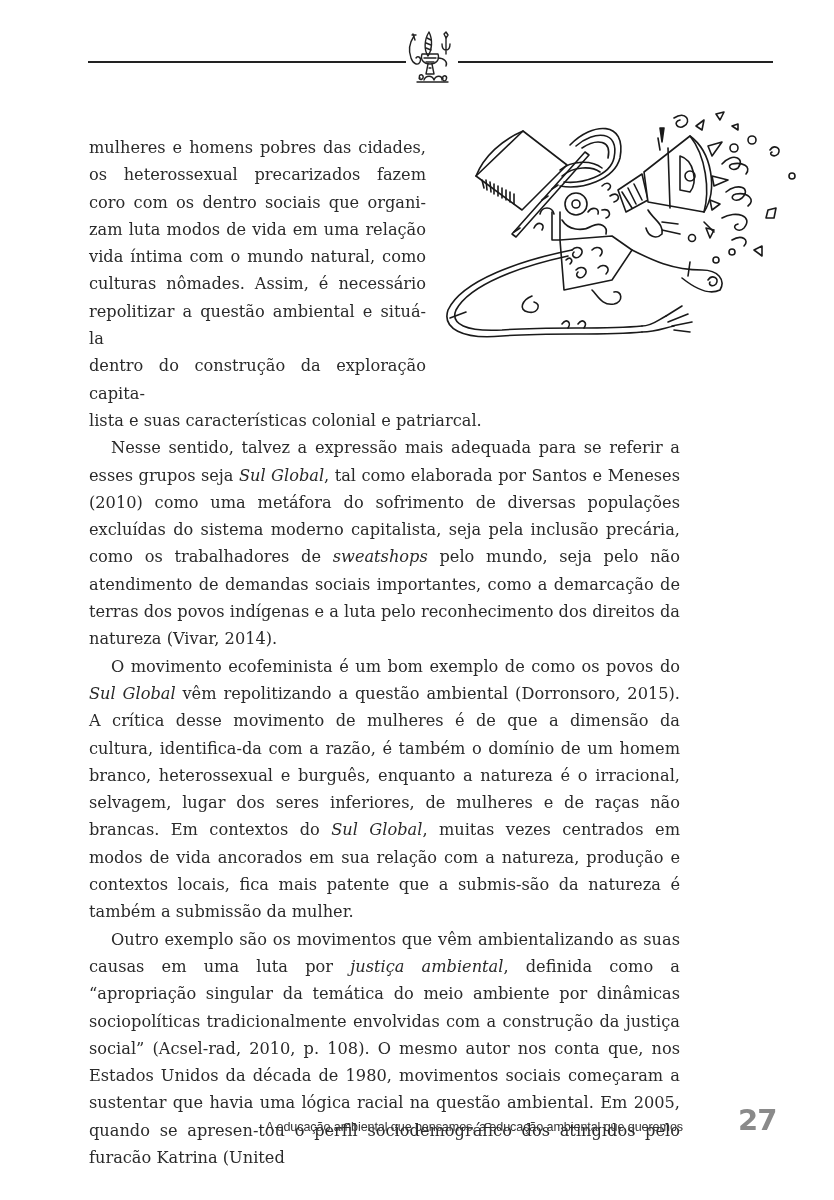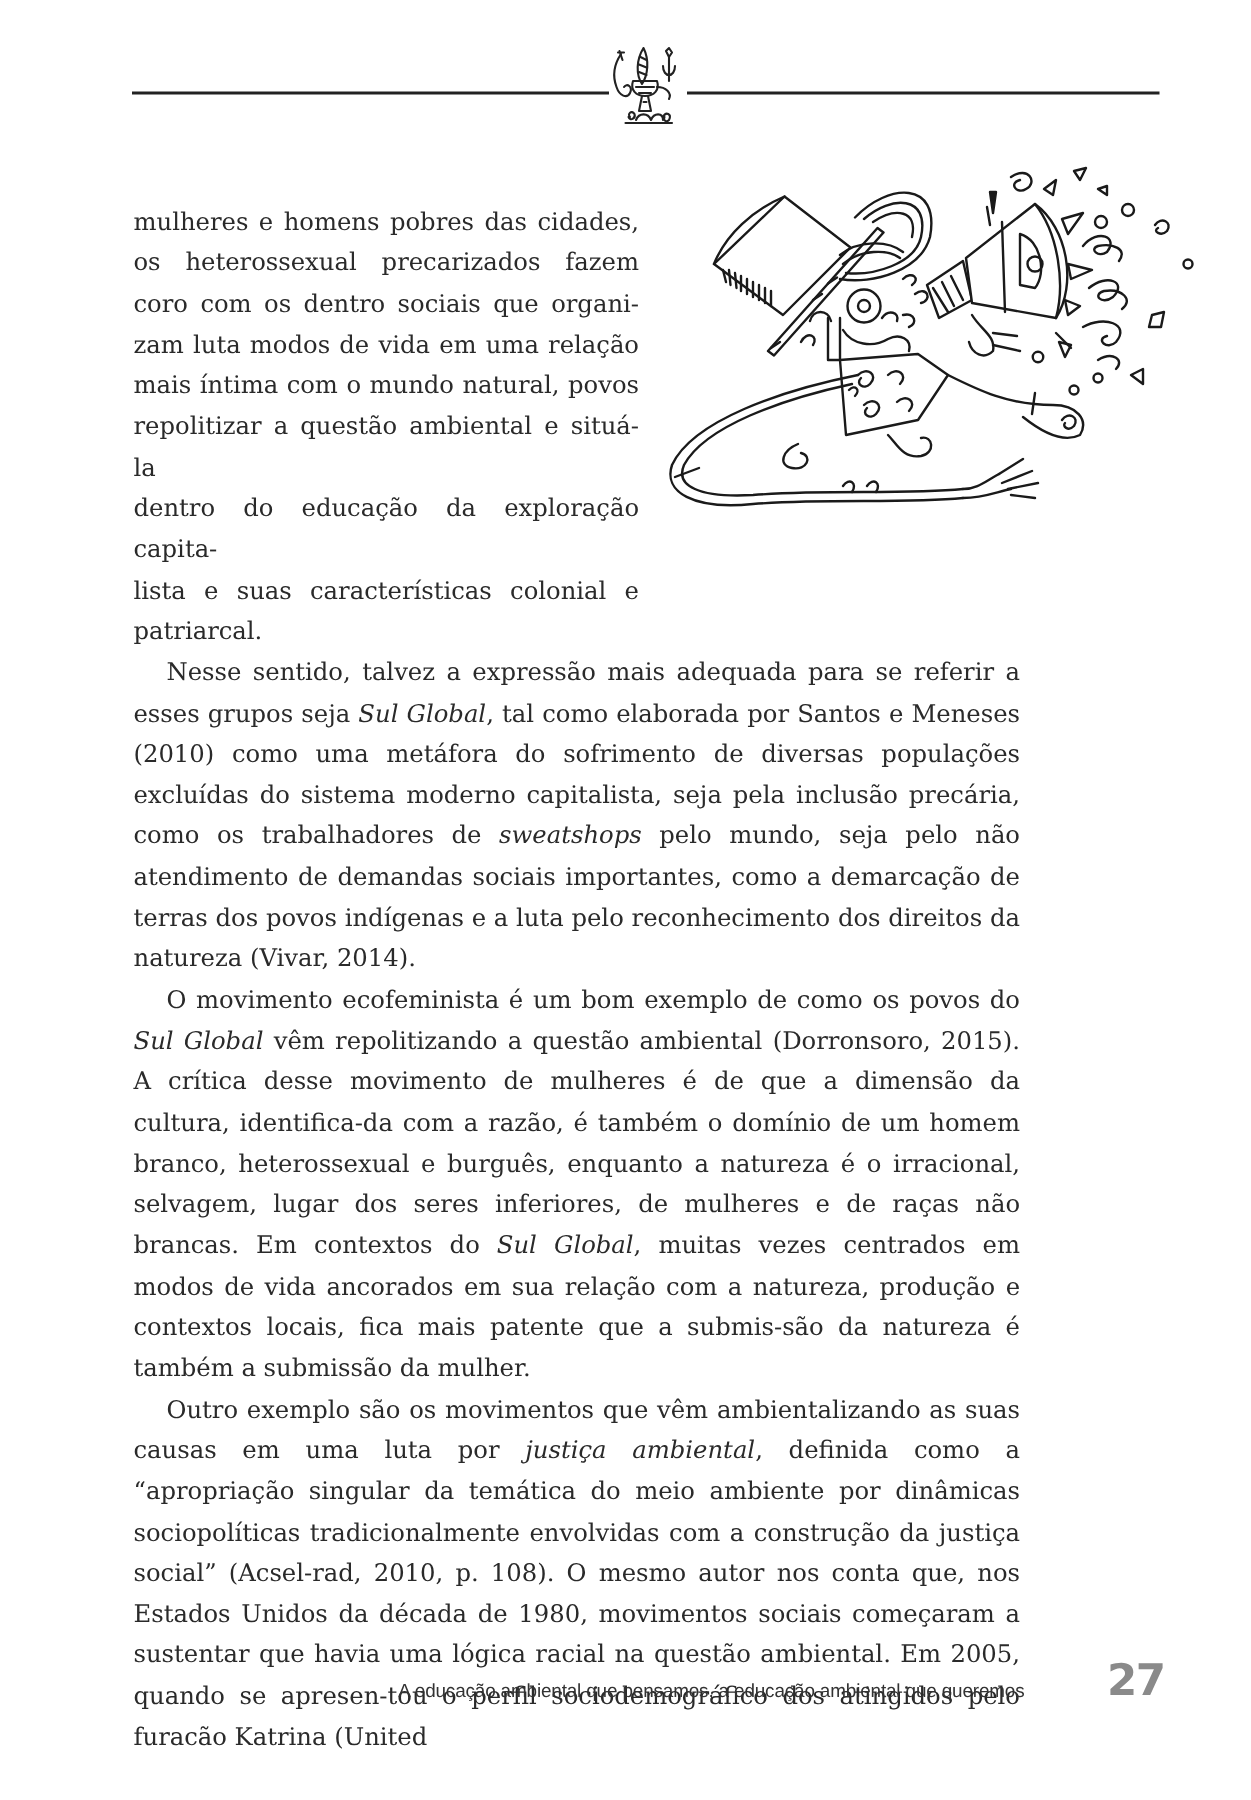--- a/index.html
+++ b/index.html
@@ -144,23 +144,24 @@
     <path d="M262 122 L272 132"></path>
   </svg>
 
   <div class="body-text">
     <p>
       <span class="float-spacer"></span>
       <span class="ln">mulheres e homens pobres das cidades,</span>
       <span class="ln">os heterossexual precarizados fazem</span>
       <span class="ln">coro com os dentro sociais que organi-</span>
       <span class="ln">zam luta modos de vida em uma relação</span>
-      <span class="ln">mais íntima com o mundo natural, povos</span>
+      <span class="ln">vida íntima com o mundo natural, como</span>
+      <span class="ln">culturas nômades. Assim, é necessário</span>
       <span class="ln">repolitizar a questão ambiental e situá-la</span>
-      <span class="ln">dentro do educação da exploração capita-</span>
+      <span class="ln">dentro do construção da exploração capita-</span>
       <span class="ln last">lista e suas características colonial e patriarcal.</span>
     </p>
     <p class="indent">
       <span>Nesse sentido, talvez a expressão mais adequada para se referir a esses grupos seja </span><em>Sul Global</em><span>, tal como elaborada por Santos e Meneses (2010) como uma metáfora do sofrimento de diversas populações excluídas do sistema moderno capitalista, seja pela inclusão precária, como os trabalhadores de </span><em>sweatshops</em><span> pelo mundo, seja pelo não atendimento de demandas sociais importantes, como a demarcação de terras dos povos indígenas e a luta pelo reconhecimento dos direitos da natureza (Vivar, 2014).</span>
     </p>
     <p class="indent">
       <span>O movimento ecofeminista é um bom exemplo de como os povos do </span><em>Sul Global</em><span> vêm repolitizando a questão ambiental (Dorronsoro, 2015). A crítica desse movimento de mulheres é de que a dimensão da cultura, identifica-da com a razão, é também o domínio de um homem branco, heterossexual e burguês, enquanto a natureza é o irracional, selvagem, lugar dos seres inferiores, de mulheres e de raças não brancas. Em contextos do </span><em>Sul Global</em><span>, muitas vezes centrados em modos de vida ancorados em sua relação com a natureza, produção e contextos locais, fica mais patente que a submis-são da natureza é também a submissão da mulher.</span>
     </p>
     <p class="indent">
       <span>Outro exemplo são os movimentos que vêm ambientalizando as suas causas em uma luta por </span><em>justiça ambiental</em><span>, definida como a “apropriação singular da temática do meio ambiente por dinâmicas sociopolíticas tradicionalmente envolvidas com a construção da justiça social” (Acsel-rad, 2010, p. 108). O mesmo autor nos conta que, nos Estados Unidos da década de 1980, movimentos sociais começaram a sustentar que havia uma lógica racial na questão ambiental. Em 2005, quando se apresen-tou o perfil sociodemográfico dos atingidos pelo furacão Katrina (United</span>

